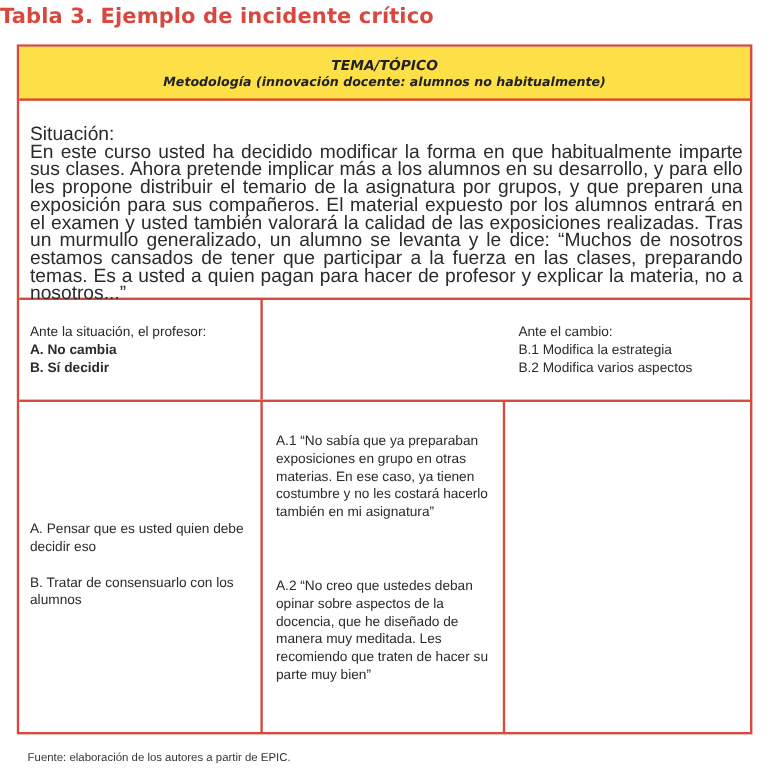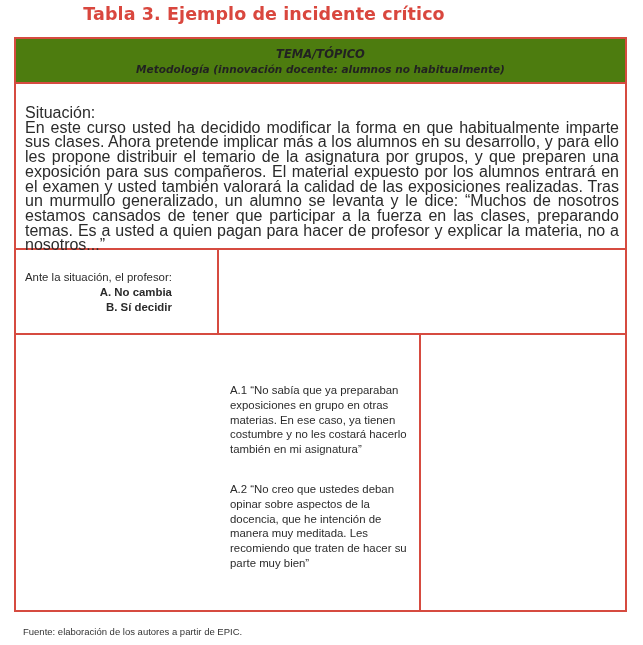--- a/index.html
+++ b/index.html
@@ -2,66 +2,65 @@
 <html><head>
 <meta charset="utf-8">
 <style>
   html, body { margin: 0; padding: 0; background: #ffffff; }
   body {
     width: 643px; height: 645px; position: relative; overflow: hidden;
     font-family: "Liberation Sans", "DejaVu Sans", sans-serif;
     color: #2a2a2a;
   }
   .title {
-    position: absolute; left: 0; top: 4px; width: 528px; text-align: center;
+    position: absolute; left: 0; top: 4px; width: 528px; text-align: left;
     font-family: "DejaVu Sans", sans-serif;
     font-weight: bold; font-size: 17.5px; color: #d9473e; letter-spacing: 0.1px;
   }
   .tbl {
     position: absolute; left: 14px; top: 37px; width: 609px; height: 571px;
     border: 2px solid #d64b40;
     box-sizing: content-box;
   }
   .hdr {
     position: absolute; left: 0; top: 0; width: 609px; height: 43px;
-    background: #4d7c0f; border-bottom: 2px solid #d64b40;
+    background: #fde047; border-bottom: 2px solid #d64b40;
     text-align: center;
     font-family: "DejaVu Sans", sans-serif;
     font-style: italic; font-weight: bold; font-size: 11px; color: #222;
   }
   .hdr .l1 { position: absolute; top: 8px; left: 0; width: 100%; font-size: 11.5px; }
   .hdr .l2 { position: absolute; top: 24px; left: 0; width: 100%; font-size: 10.5px; }
   .sit {
     position: absolute; left: 0; top: 45px; width: 609px; height: 164px;
     border-bottom: 2px solid #d64b40;
   }
   .sit .txt {
     position: absolute; left: 9px; top: 22px; width: 594px;
     font-size: 16px; line-height: 14.7px; text-align: justify; color: #2b2b2b;
   }
   .sit .lbl { display: block; }
   .row2 {
     position: absolute; left: 0; top: 211px; width: 609px; height: 83px;
     border-bottom: 2px solid #d64b40;
-    text-align: right;
   }
   .row3 {
     position: absolute; left: 0; top: 296px; width: 609px; height: 275px;
   }
   .cell {
     position: absolute; top: 0; height: 100%; box-sizing: border-box;
     font-size: 11.4px; line-height: 14.8px; color: #2b2b2b;
   }
   .c1 { left: 0; width: 203px; border-right: 2px solid #d64b40; }
   .c2 { left: 205px; width: 200px; border-right: 2px solid #d64b40; }
   .c3 { left: 407px; width: 202px; }
   .row2 .cell .inner { position: absolute; left: 9px; top: 20px; }
   .bold { font-weight: bold; }
   .row3 .c1 .inner { position: absolute; left: 9px; top: 99px; width: 190px; }
-  .row3 .c2 .a1 { position: absolute; left: 9px; top: 48px; width: 188px; }
+  .row3 .c2 .a1 { position: absolute; left: 9px; top: 26px; width: 188px; }
   .row3 .c2 .a2 { position: absolute; left: 9px; top: 147px; width: 188px; }
   .row3 .c3 .b1 { position: absolute; left: 9px; top: 23px; width: 190px; }
   .row3 .c3 .b2 { position: absolute; left: 9px; top: 147px; width: 190px; }
   .gap { height: 15px; }
   .src {
     position: absolute; left: 23px; top: 626px;
     font-size: 9.5px; color: #333;
   }
 </style>
 </head>
@@ -83,25 +82,39 @@
   </div>
 
   <div class="row2">
     <div class="cell c1">
       <div class="inner">
         <div>Ante la situación, el profesor:</div>
         <div class="bold">A. No cambia</div>
         <div class="bold">B. Sí decidir</div>
       </div>
     </div>
+    <div class="cell c3">
+      <div class="inner">
+        <div>Ante el cambio:</div>
+        <div>B.1 Modifica la estrategia</div>
+        <div>B.2 Modifica varios aspectos</div>
+      </div>
+    </div>
   </div>
 
   <div class="row3">
+    <div class="cell c1">
+      <div class="inner">
+        <div>A. Pensar que es usted quien debe decidir eso</div>
+        <div class="gap"></div>
+        <div>B. Tratar de consensuarlo con los alumnos</div>
+      </div>
+    </div>
     <div class="cell c2">
       <div class="a1">A.1 “No sabía que ya preparaban exposiciones en grupo en otras materias. En ese caso, ya tienen costumbre y no les costará hacerlo también en mi asignatura”</div>
-      <div class="a2">A.2 “No creo que ustedes deban opinar sobre aspectos de la docencia, que he intención de manera muy meditada. Les recomiendo que traten de hacer su parte muy bien”</div>
+      <div class="a2">A.2 “No creo que ustedes deban opinar sobre aspectos de la docencia, que he diseñado de manera muy meditada. Les recomiendo que traten de hacer su parte muy bien”</div>
     </div>
     <div class="cell c3">
     </div>
   </div>
 </div>
 
 <div class="src">Fuente: elaboración de los autores a partir de EPIC.</div>
 
 </body></html>

